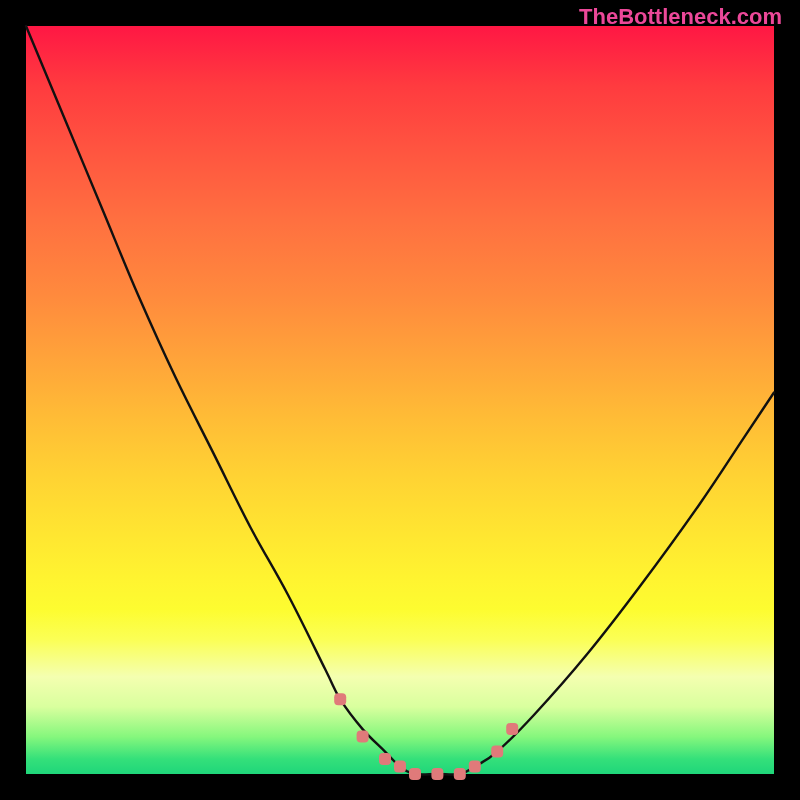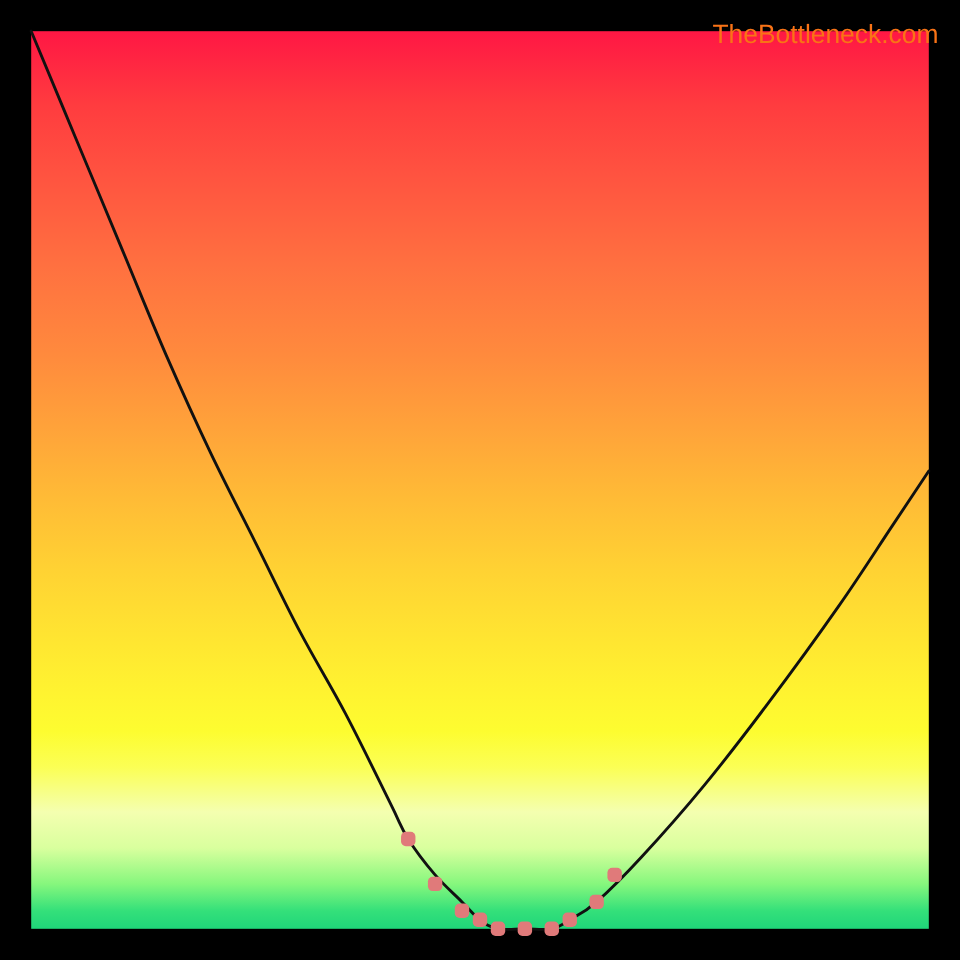--- a/index.html
+++ b/index.html
@@ -8,25 +8,24 @@
     height: 800px;
     background: #000;
     position: relative;
     overflow: hidden;
     font-family: Arial, Helvetica, sans-serif;
   }
   .watermark {
     position: absolute;
     top: 4px;
     right: 18px;
-    color: #f97316;
+    color: #ec4899;
     font-size: 22px;
-    font-weight: 400;
+    font-weight: 700;
     z-index: 10;
-    margin-top: 12px;
   }
   .plot-area {
     position: absolute;
     left: 26px;
     top: 26px;
     width: 748px;
     height: 748px;
     
     background: linear-gradient(
       to bottom,

